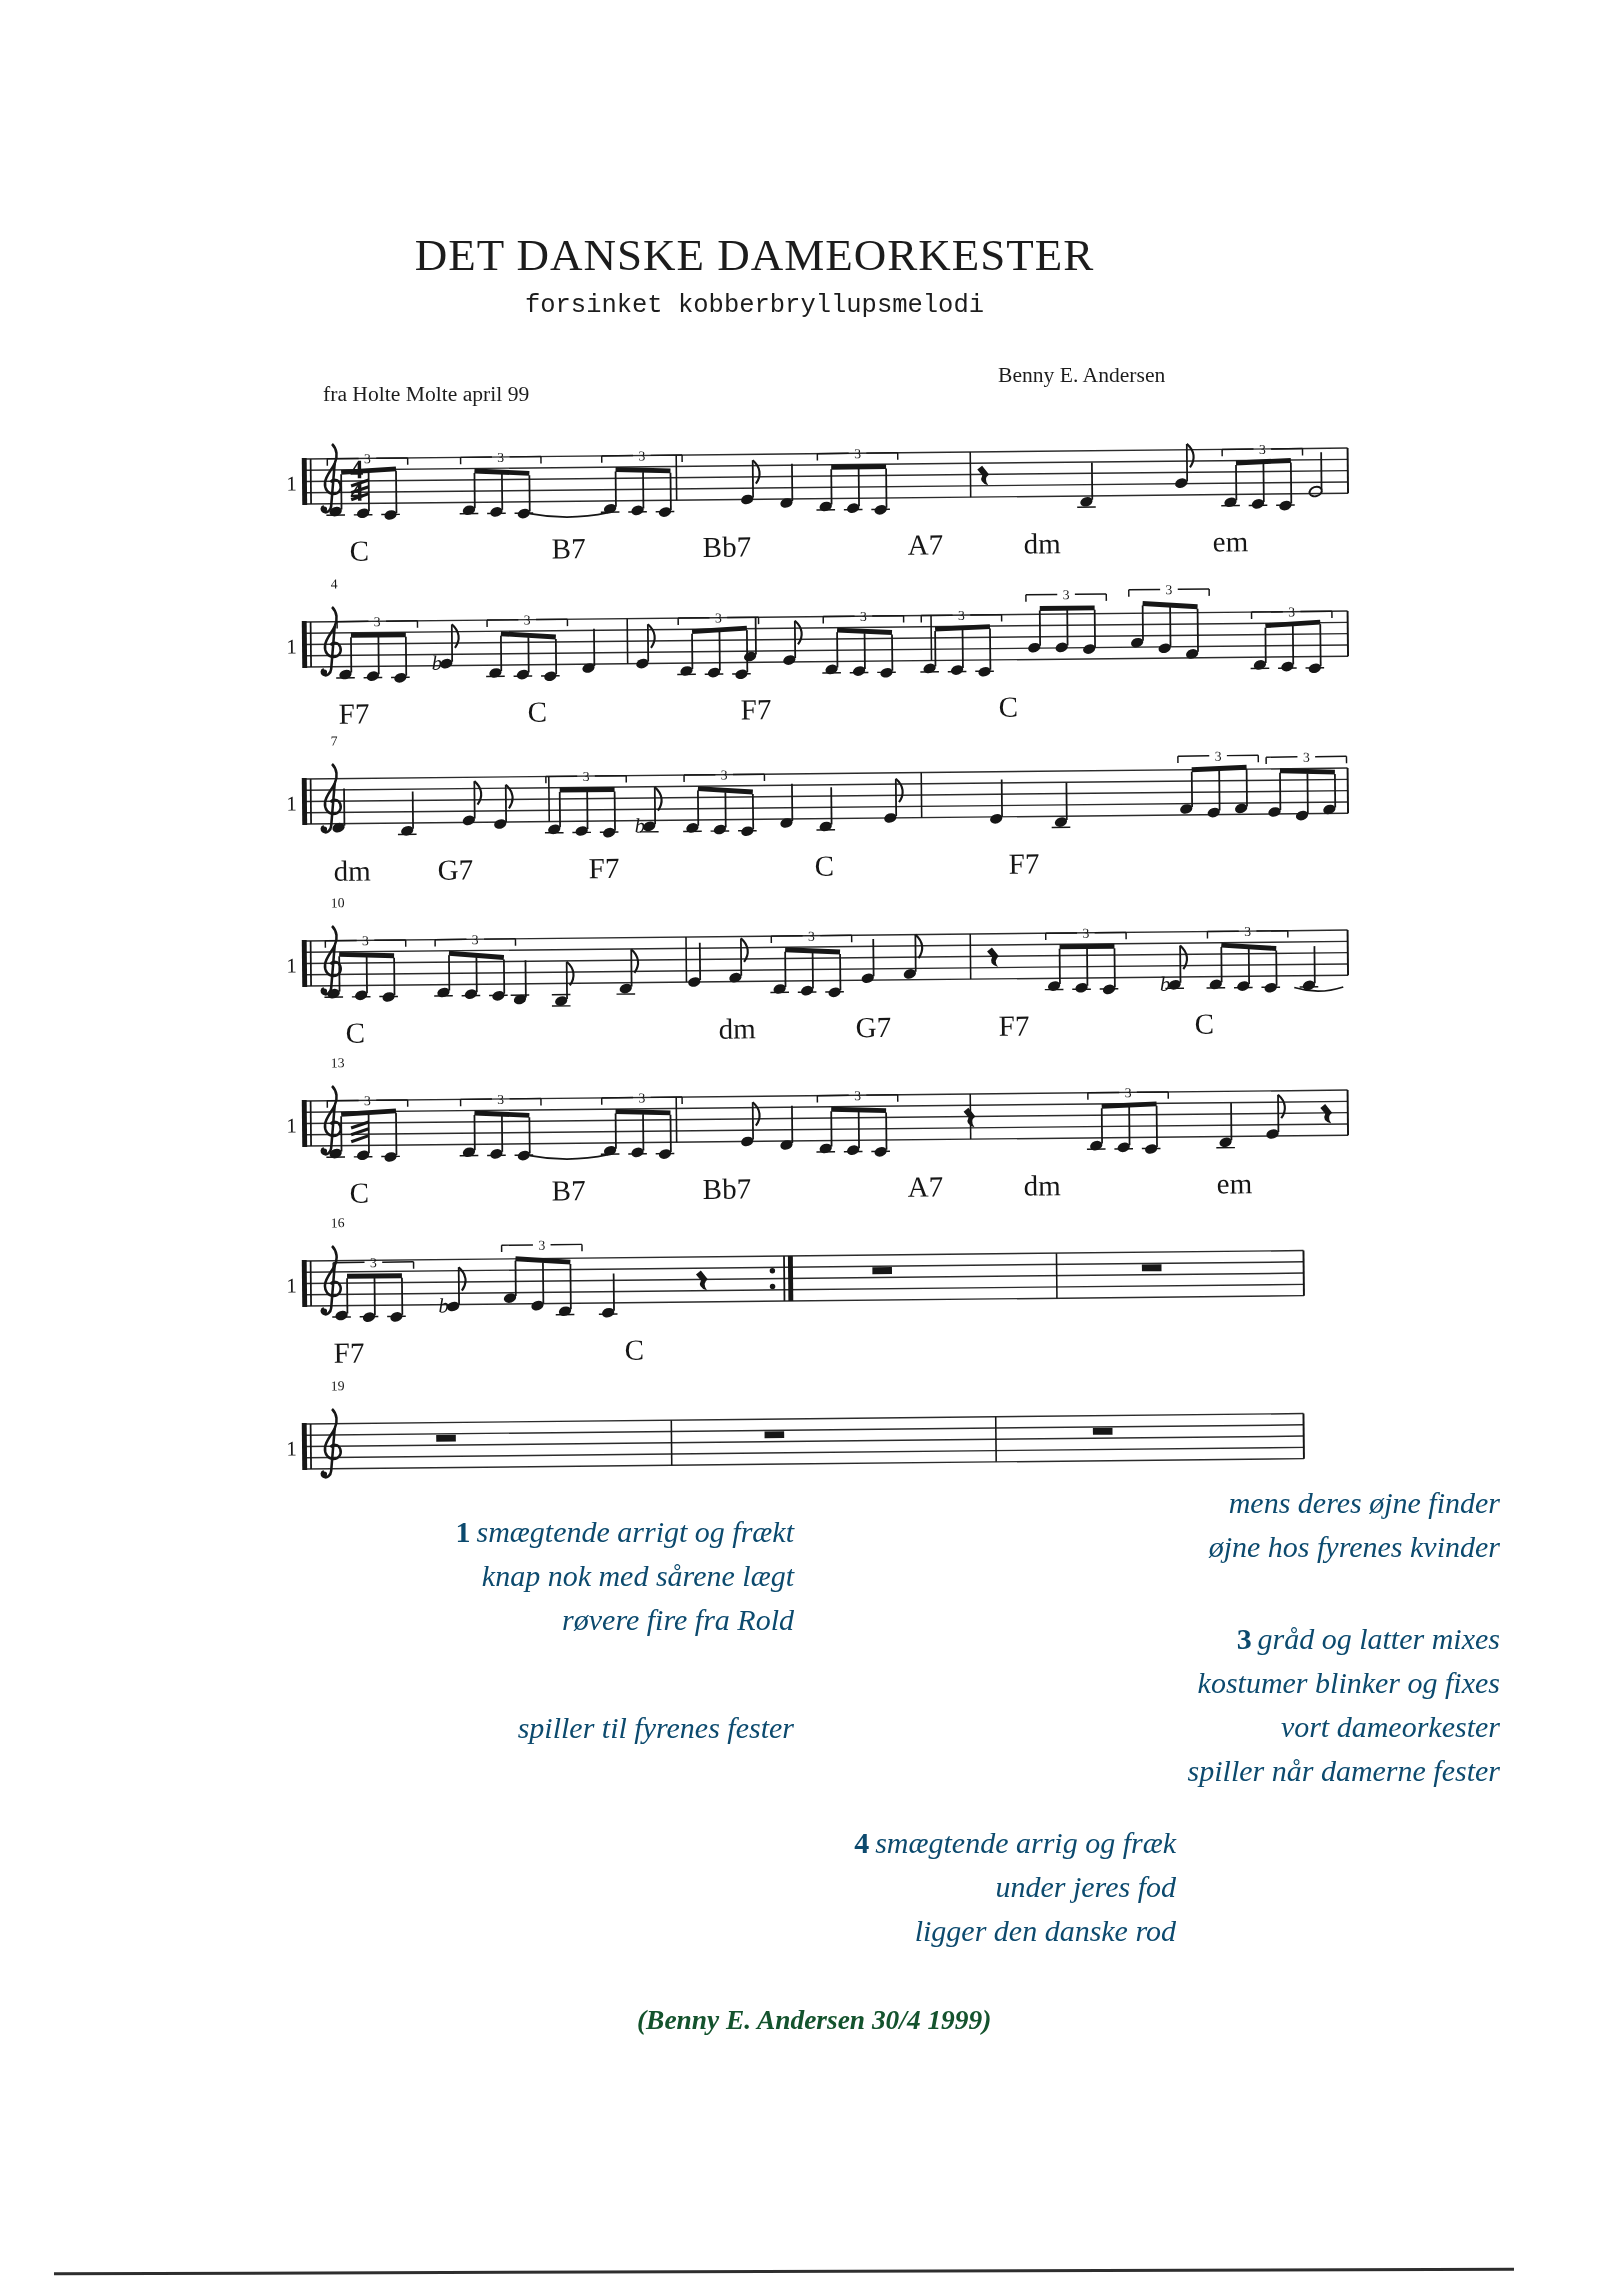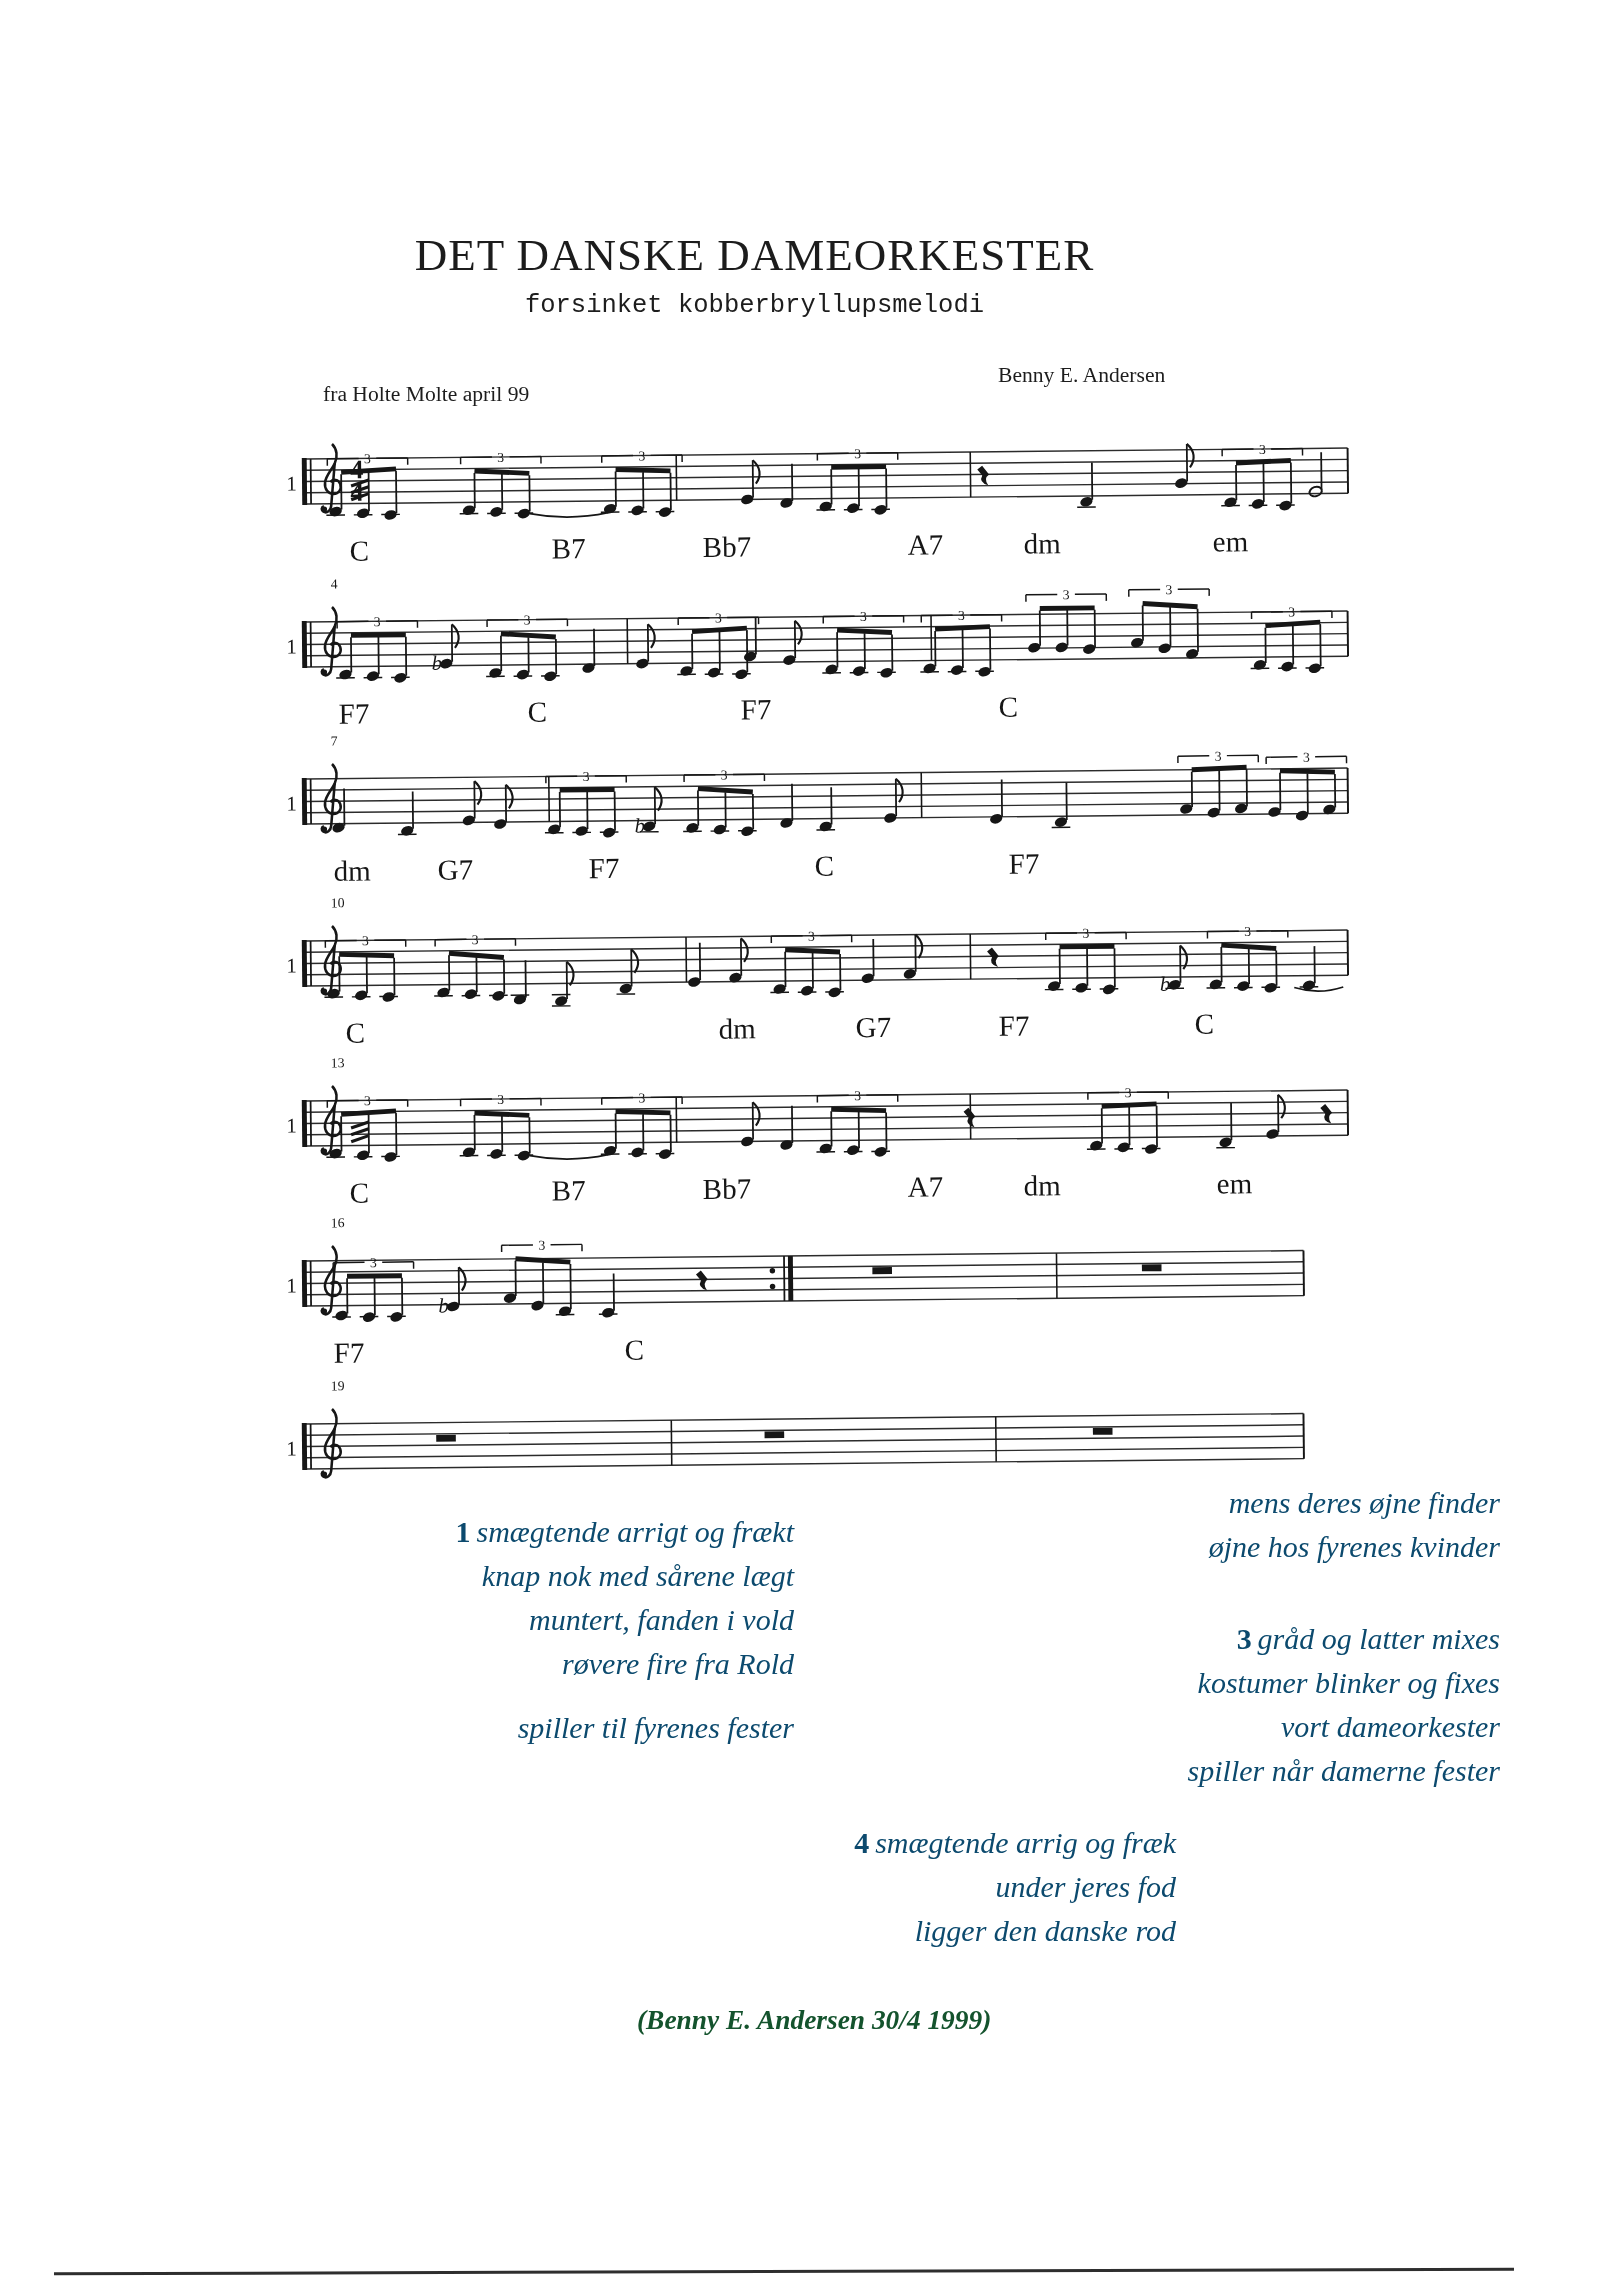--- a/index.html
+++ b/index.html
@@ -771,21 +771,20 @@
           <rect x="520" y="76.5" width="20" height="7" fill="#161616"></rect>
           <rect x="855" y="76.5" width="20" height="7" fill="#161616"></rect>
         </svg>
       </div>
     </div>
 
   <div id="lyrics">
       <div class="lyric-block" style="left: 245px; top: 1510px; width: 549px;">
         <div><b>1</b>smægtende arrigt og frækt</div>
         <div>knap nok med sårene lægt</div>
-        <div>muntert, fanden i vold</div>
         <div>røvere fire fra Rold</div>
       </div>
       <div class="lyric-block" style="left: 951px; top: 1481px; width: 549px;">
         <div>mens deres øjne finder</div>
         <div>øjne hos fyrenes kvinder</div>
       </div>
       <div class="lyric-block" style="left: 951px; top: 1617px; width: 549px;">
         <div><b>3</b>gråd og latter mixes</div>
         <div>kostumer blinker og fixes</div>
         <div>vort dameorkester</div>

